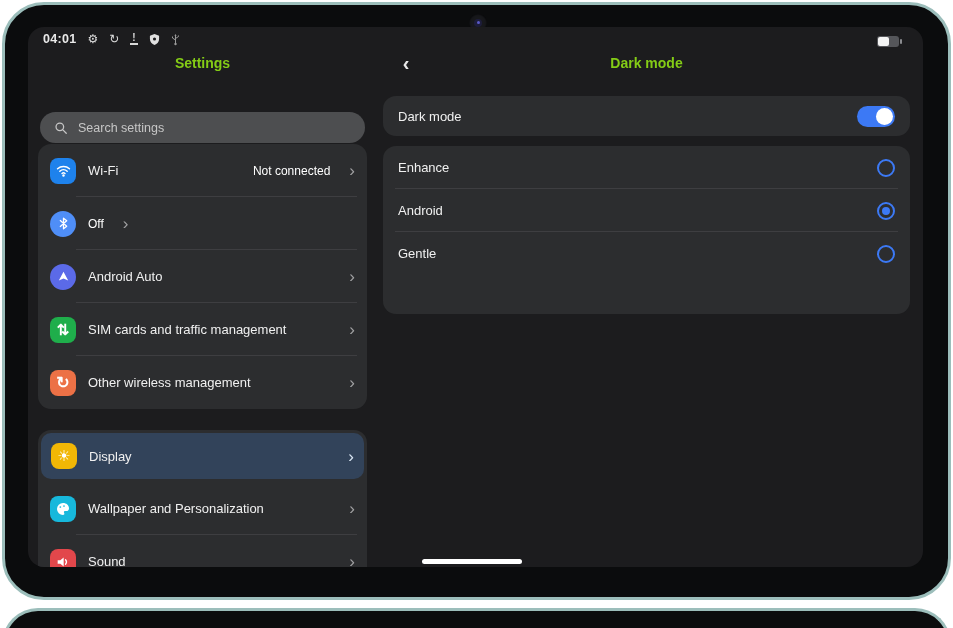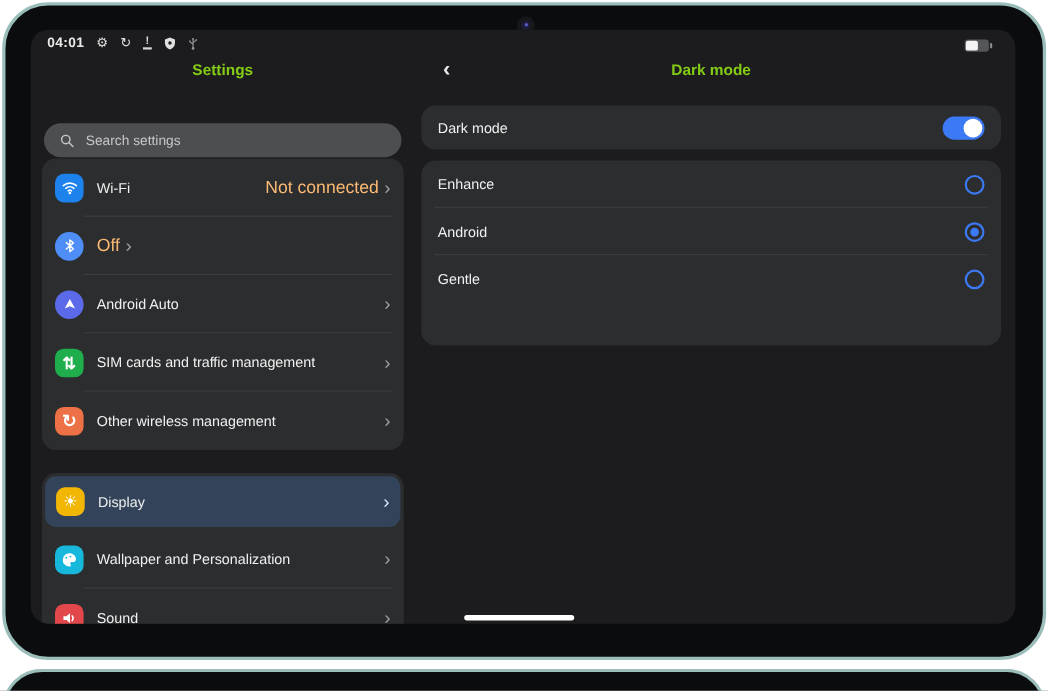--- a/index.html
+++ b/index.html
@@ -39,21 +39,21 @@
   
   .card{position:absolute;background:#2c2d2f;border-radius:13px;}
   .card-conn{left:10px;top:117px;width:329px;height:265px;}
   .card-dev{left:10px;top:403px;width:329px;height:220px;}
   .card-toggle{left:355px;top:69px;width:527px;height:40px;}
   .card-radio{left:355px;top:119px;width:527px;height:168px;}
 
   .row{display:flex;align-items:center;height:53px;padding:0 12px;box-sizing:border-box;}
   .row-sel{height:46px;margin:3px;border-radius:10px;background:#32435a;padding:0 10px;}
   .row-label{flex:1;font-size:13px;color:#f0f0f0;}
-  .row-status{font-size:16px;color:#fdba74;margin-right:5px;}
+  .row-status{font-size:12px;color:#ffffff;margin-right:19px;}
   .chev{font-size:17px;color:#a0a0a2;line-height:17px;}
   .chev-sel{color:#d9e5f2;}
   .divline{height:1px;background:#3e3e41;margin:-1px 10px 0 38px;}
   .divline-r{height:1px;background:#3e3e41;margin:-1px 12px 0 12px;}
 
   
   .appic{width:26px;height:26px;border-radius:8px;margin-right:12px;display:flex;align-items:center;justify-content:center;flex:none;color:#fff;}
   .round{border-radius:50%;}
   .ic-wifi{background:#1e82ec;} .ic-bt{background:#4f8ef7;} .ic-aa{background:#5b6ae8;}
   .ic-sim{background:#1fae4b;font-size:15px;font-weight:bold;}

